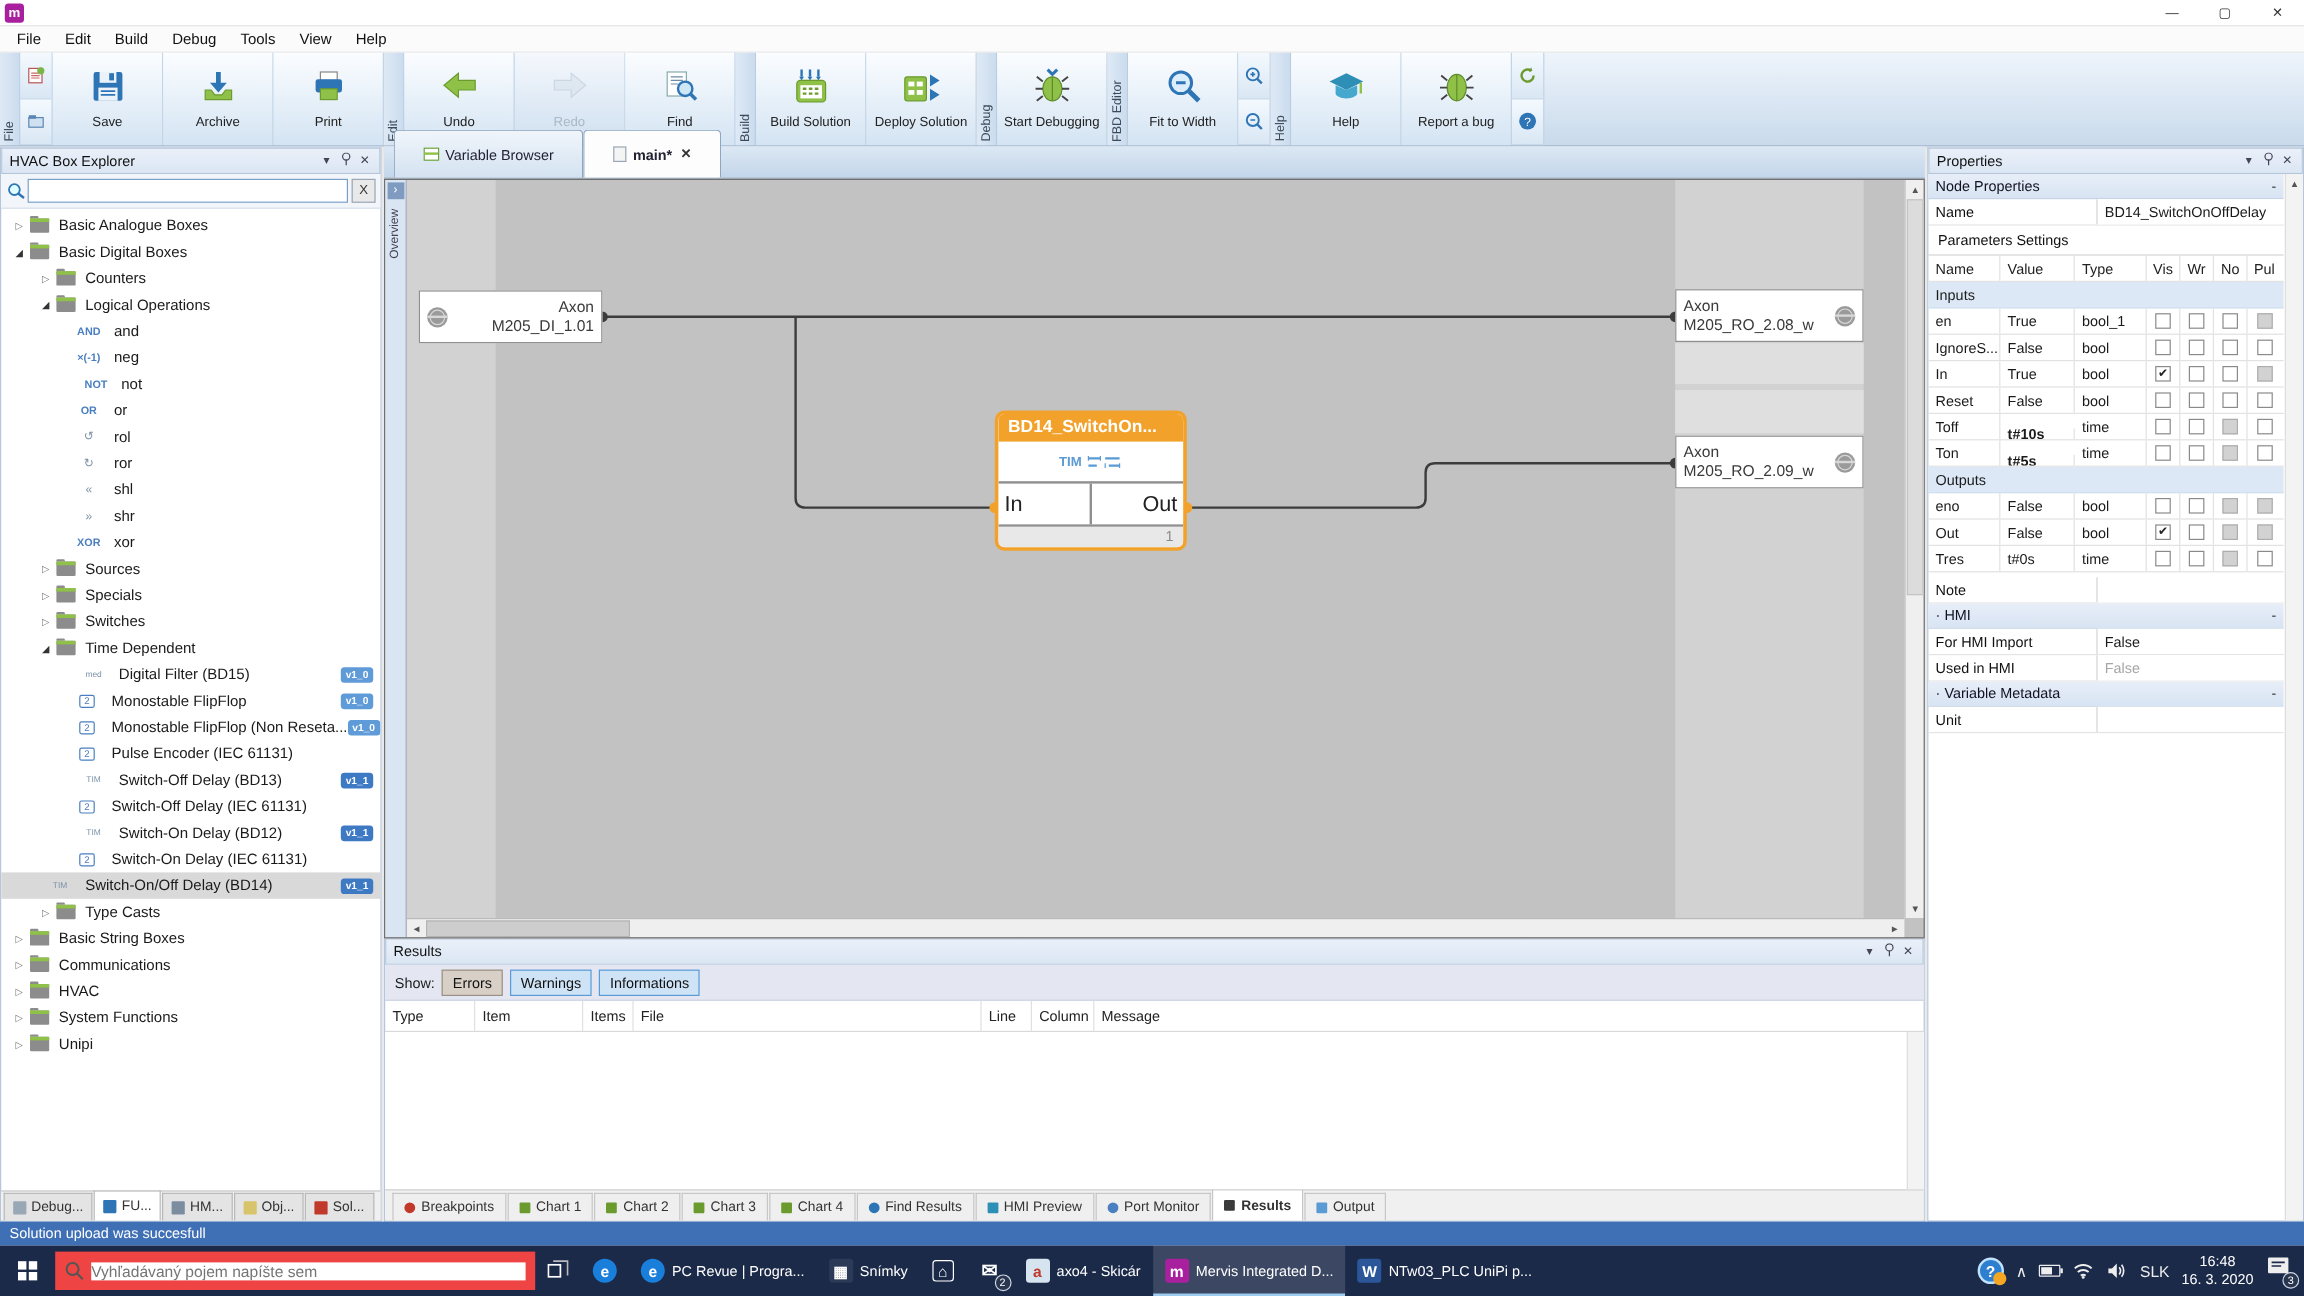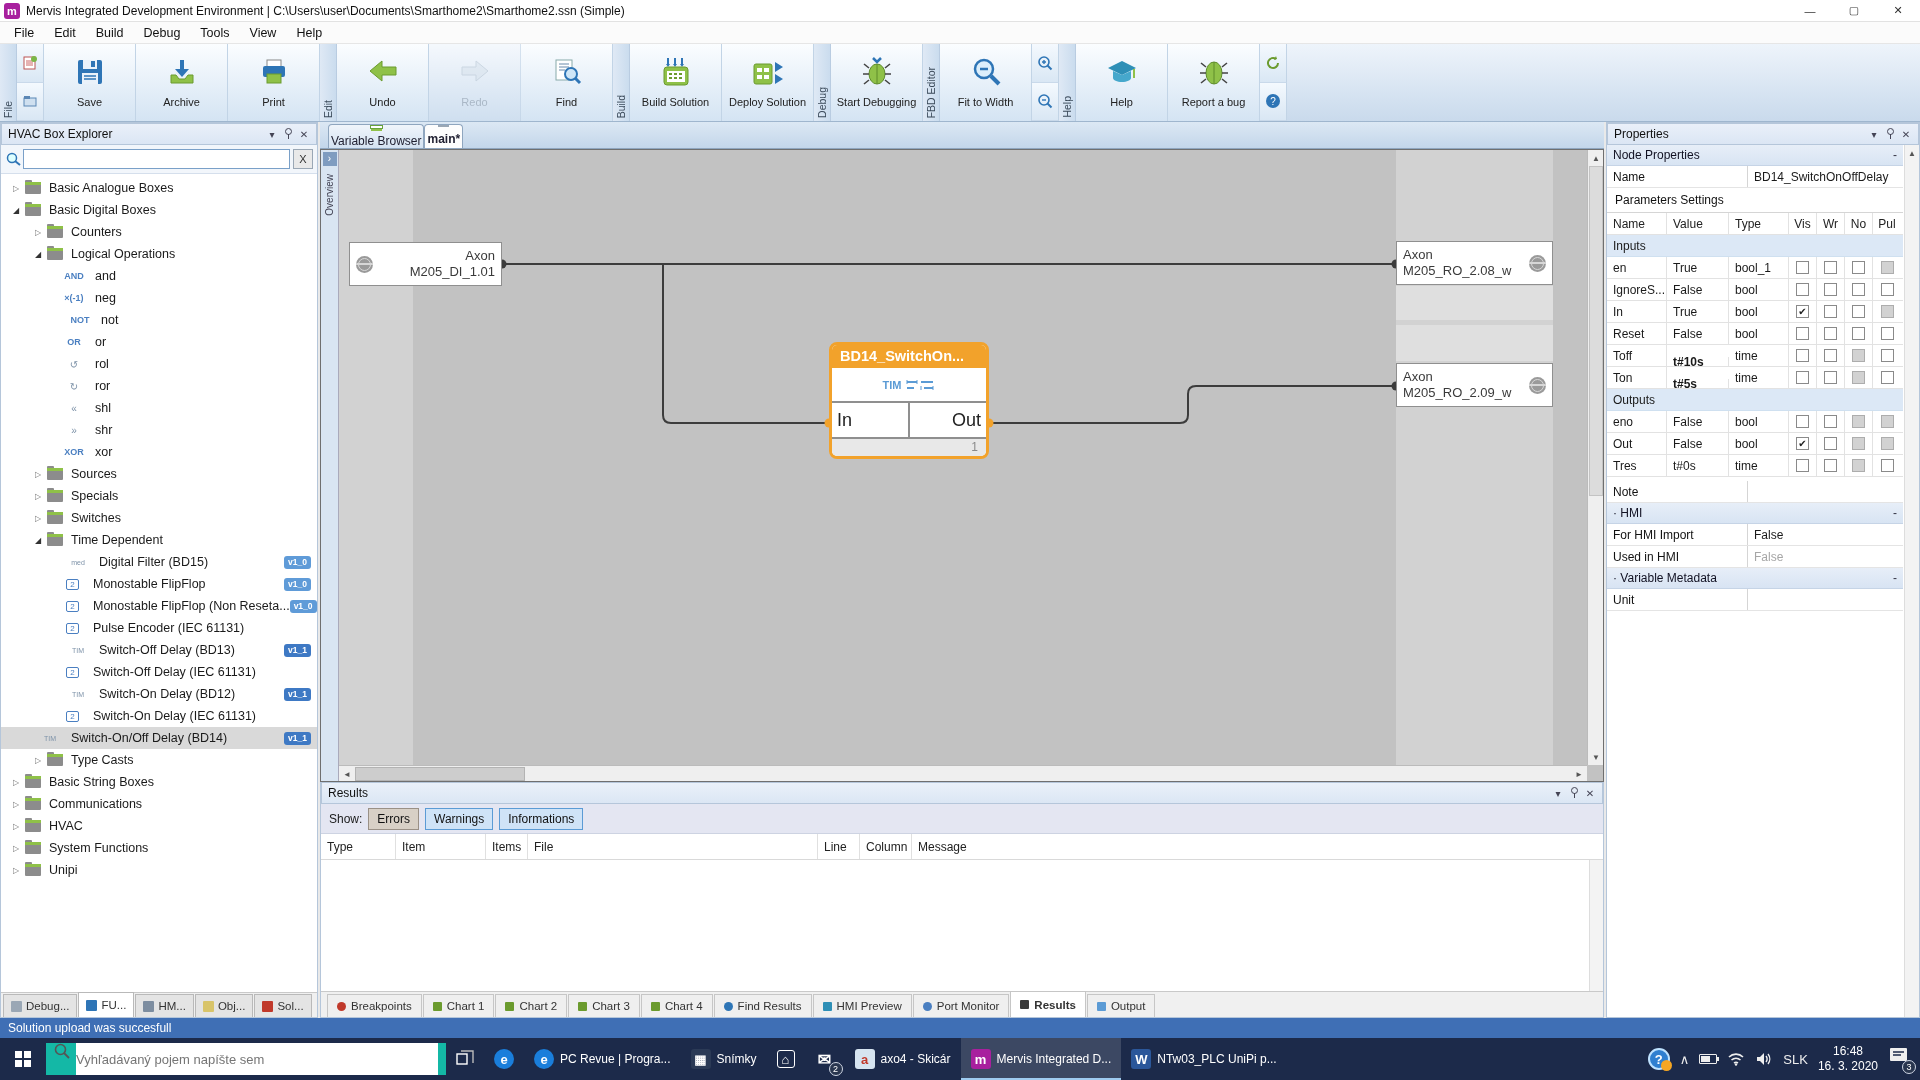--- a/index.html
+++ b/index.html
@@ -56,21 +56,21 @@
   .badge.v10 { background:#5f9bd8; }
   .badge.v11 { background:#3e79c4; }
   .ltabs { height:25px; background:#f0f0f0; border-top:1px solid #c9c9c9; display:flex; align-items:flex-end; padding-left:2px; }
   .ltab { height:23px; display:flex; align-items:center; gap:4px; padding:0 7px; font-size:11.5px; color:#333; border:1px solid #b9b9b9; border-bottom:none; background:#e4e4e4; margin-right:1px; }
   .ltab.active { background:#fff; height:25px; }
   .mini-ic { width:11px; height:11px; border-radius:1px; display:inline-block; }
 
   
   .center { position:absolute; top:122px; left:320px; right:316px; bottom:62px; display:flex; flex-direction:column; }
   .doc-tabs { height:27px; background:linear-gradient(#dce8f4,#c3d6ea); display:flex; align-items:flex-end; padding-left:8px; border-bottom:1px solid #8fa6bf; }
-  .dtab { height:24px; display:flex; align-items:center; gap:5px; padding:0 2px; font-size:12px; border:1px solid #8fa6bf; border-bottom:none; border-radius:4px 4px 0 0; background:linear-gradient(#f0f5fb,#d4e2f1); color:#223;flex-direction:column; }
+  .dtab { height:40px; display:flex; align-items:center; gap:5px; padding:0 24px; font-size:12px; border:1px solid #8fa6bf; border-bottom:none; border-radius:4px 4px 0 0; background:linear-gradient(#f0f5fb,#d4e2f1); color:#223; }
   .dtab.active { background:#fdfdfd; font-weight:bold; }
   .dtab .x { font-size:11px; margin-left:2px; color:#333; }
   .grid-ic { width:13px; height:11px; background:#fff; border:1px solid #69a23b; position:relative; }
   .grid-ic:after { content:""; position:absolute; left:0; right:0; top:3px; height:2px; background:#8fc148; }
   .page-ic { width:11px; height:13px; background:#f4f4f4; border:1px solid #9aa7b5; }
   .canvas { flex:1; position:relative; background:#c2c2c2; border:1px solid #6f6f6f; overflow:hidden; }
   .ov-strip { position:absolute; left:0; top:0; bottom:0; width:18px; background:#d9e5f2; border-right:1px solid #aab; z-index:5; }
   .ov-strip .ar { display:block; width:14px; height:14px; margin:2px auto; background:#7f9cc0; color:#fff; font-size:10px; text-align:center; line-height:13px; }
   .ov-strip .vt { writing-mode:vertical-rl; transform:rotate(180deg); font-size:10px; color:#445; margin:6px 0 0 3px; display:inline-block; }
   .col-shade { position:absolute; background:#d2d2d2; top:0; bottom:16px; }
@@ -133,41 +133,40 @@
   .bold { font-weight:bold;margin-top:12px; }
 
   
   .statusbar { position:absolute; left:0; right:0; bottom:42px; height:20px; background:#3f6fb5; color:#fff; display:flex; align-items:center; padding-left:8px; font-size:12px; }
 
   
   .taskbar { position:absolute; left:0; right:0; bottom:0; height:42px; background:#1c2a4a; display:flex; align-items:center; color:#fff; }
   .start { width:46px; height:42px; display:flex; align-items:center; justify-content:center; }
   .winlogo { width:16px; height:16px; display:grid; grid-template-columns:7px 7px; grid-template-rows:7px 7px; gap:2px; }
   .winlogo i { background:#fff; }
-  .tsearch { width:400px; height:32px; background:#14b8a6; display:flex; padding:0 8px; gap:6px; }
+  .tsearch { width:400px; height:32px; background:#ef4444; display:flex; align-items:center; padding:0 8px; gap:6px; }
   .tsearch input { border:none; outline:none; flex:1; font-size:13px; font-family:inherit; color:#444; }
   .tbtn { height:42px; display:flex; align-items:center; justify-content:center; padding:0 10px; gap:6px; font-size:12px; color:#fff; position:relative; }
   .tbtn.active { background:rgba(255,255,255,.14); box-shadow:inset 0 -2px 0 #9ecbf0; }
   .appic { width:20px; height:20px; border-radius:3px; display:flex; align-items:center; justify-content:center; font-weight:bold; font-size:13px; color:#fff; flex:none; }
   .tray { margin-left:auto; display:flex; align-items:center; gap:10px; padding-right:6px; }
   .tray .g { font-size:13px; color:#eee; }
   .clock { text-align:center; font-size:12px; line-height:1.25; }
   .nbadge { position:absolute; right:2px; bottom:4px; background:#29364f; border:1px solid #cfd6e4; color:#fff; border-radius:50%; width:14px; height:14px; font-size:9px; display:flex; align-items:center; justify-content:center; }
   .helpcirc { width:22px; height:22px; border-radius:50%; background:#2f7fd0; border:2px solid #8fd; border-color:#bfe3ff; color:#fff; font-weight:bold; display:flex; align-items:center; justify-content:center; position:relative; font-size:13px; }
   .helpcirc s { position:absolute; right:-4px; bottom:-3px; width:11px; height:11px; background:#f5a623; border-radius:50%; color:#fff; font-size:8px; text-decoration:none; display:flex; align-items:center; justify-content:center; }
   .battery { width:18px; height:10px; border:1px solid #eee; border-radius:1px; position:relative; }
   .battery:after { content:""; position:absolute; right:-3px; top:2px; width:2px; height:4px; background:#eee; }
   .battery i { position:absolute; inset:1px 6px 1px 1px; background:#eee; }
 </style>
 </head>
 <body>
 
 <div class="titlebar">
   <div class="app-logo">m</div>
-  <div class="title-text">Mervis Integrated Development Environment | C:\Users\user\Documents\Smarthome2\Smarthome2.ssn (Simple)</div>
   <div class="win-controls">
     <div class="win-btn">—</div>
     <div class="win-btn">▢</div>
     <div class="win-btn close">✕</div>
   </div>
 </div>
 
 <div class="menubar">
   <div class="menu-item">File</div>
   <div class="menu-item">Edit</div>

